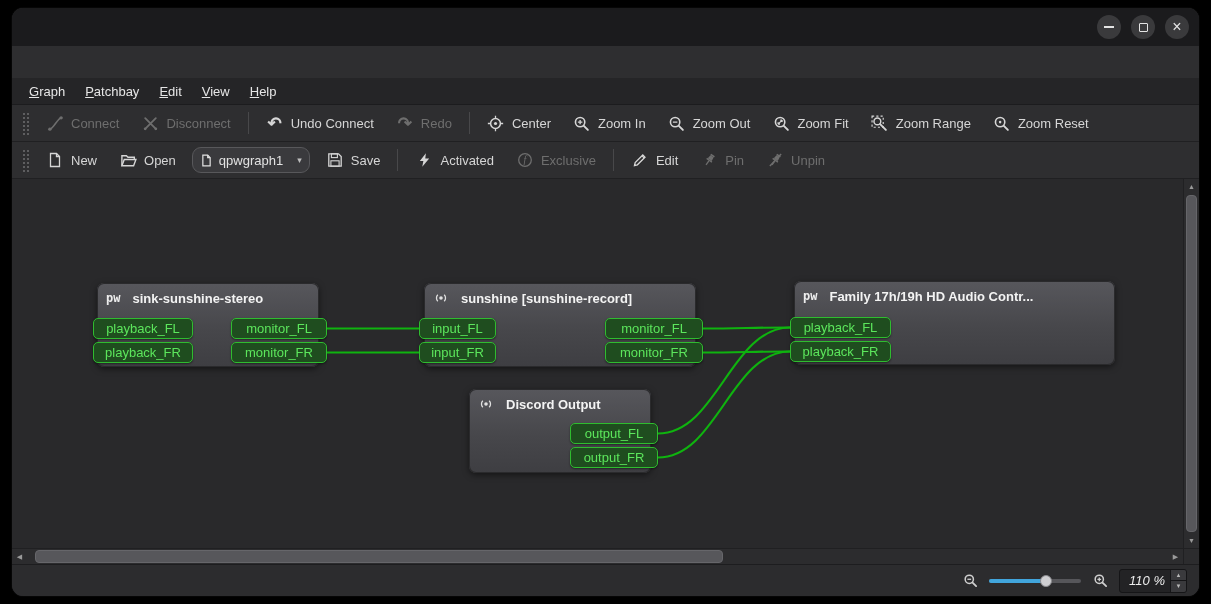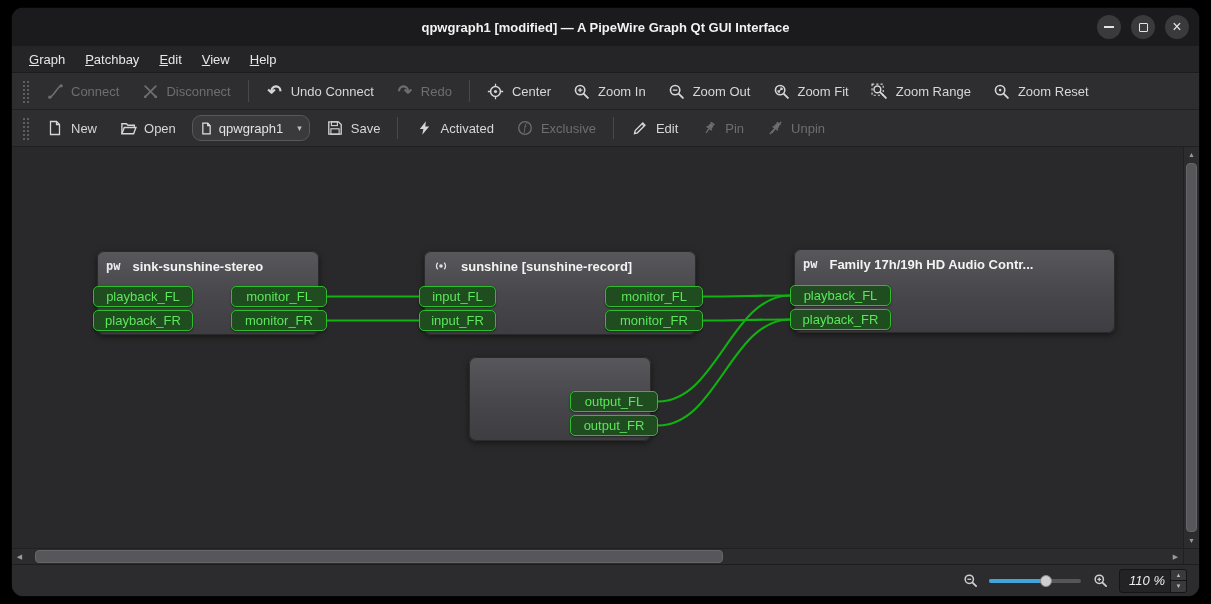--- a/index.html
+++ b/index.html
@@ -12,21 +12,21 @@
   
   .titlebar { height:38px; background:#1b1b1d; display:flex; align-items:center; justify-content:center; position:relative; flex:0 0 auto; }
   .title-text { color:#f2f2f2; font-size:13px; font-weight:bold; }
   .win-controls { position:absolute; right:10px; top:0; height:100%; display:flex; align-items:center; gap:10px; }
   .win-btn { width:24px; height:24px; border-radius:50%; background:#3a3a3c; display:flex; align-items:center; justify-content:center; color:#e4e4e4; }
   .glyph-min { width:10px; height:2px; background:#e4e4e4; display:block; }
   .glyph-max { width:9px; height:9px; border:1.5px solid #e4e4e4; display:block; border-radius:1px; }
   .glyph-close { font-size:16px; line-height:1; }
 
   
-  .menubar { height:27px; background:#252527; display:flex; align-items:center; padding:0 8px; gap:2px; border-bottom:1px solid #1c1c1e; flex:0 0 auto; }
+  .menubar { height:27px; background:#252527; display:flex; align-items:center; padding:0 8px; gap:2px; border-bottom:1px solid #1c1c1e; flex:0 0 auto;margin-top:32px; }
   .menu-item { display:inline-block; color:#e6e6e6; font-size:13px; padding:3px 9px; border-radius:4px; }
   .menu-item::first-letter { text-decoration:underline; }
 
   
   .toolbar { height:37px; background:#2e2e30; border-bottom:1px solid #202022; display:flex; align-items:center; padding:0 5px; gap:2px; flex:0 0 auto; }
   .tb-handle { width:9px; height:24px; margin:0 4px;
                background-image:radial-gradient(circle,#5e5e60 1px,transparent 1.2px);
                background-size:4px 4px; background-position:1px 1px; }
   .tb-btn { display:flex; align-items:center; gap:7px; padding:0 10px; height:29px; background:transparent; border:none; border-radius:4px;
             color:#d6d6d6; font-size:13px; font-family:inherit; white-space:nowrap; }
@@ -80,21 +80,20 @@
   .spin-arrows { width:16px; display:flex; flex-direction:column; border-left:1px solid #151517; }
   .spin-arrow { flex:1; display:flex; align-items:center; justify-content:center; font-size:6px; color:#b8b8b8; background:#3a3a3d; }
   .spin-arrow + .spin-arrow { border-top:1px solid #151517; }
 </style>
 </head>
 <body>
 
 <div class="window">
 
   <div class="titlebar">
-    <span class="title-text">qpwgraph1 [modified] — A PipeWire Graph Qt GUI Interface</span>
     <div class="win-controls">
       <div class="win-btn">
           <span class="glyph-min"></span>
         </div>
       <div class="win-btn">
           <span class="glyph-max"></span>
         </div>
       <div class="win-btn">
           <span class="glyph-close">×</span>
         </div>
@@ -357,20 +356,30 @@
       <div class="node" style="left:782px; top:102px; width:321px; height:84px;">
         <div class="node-header">
           <span class="pw-glyph">pw</span>
           <span class="node-title">Family 17h/19h HD Audio Contr...</span>
         </div>
         <div class="port" style="left:-4px; top:36px; width:101px;">playback_FL</div>
         <div class="port" style="left:-4px; top:60px; width:101px;">playback_FR</div>
       </div>
 
       <div class="node" style="left:457px; top:210px; width:182px; height:84px;">
+        <div class="node-header">
+          <span class="ticon" style="width:16px;height:16px;">
+            <svg width="16" height="16" viewBox="0 0 16 16">
+                <circle cx="8" cy="8" r="1.8" fill="#e0e0e0"></circle>
+                <path d="M4.8 4.8 a4.5 4.5 0 0 0 0 6.4" stroke="#e0e0e0" fill="none" stroke-width="1.3"></path>
+                <path d="M11.2 4.8 a4.5 4.5 0 0 1 0 6.4" stroke="#e0e0e0" fill="none" stroke-width="1.3"></path>
+              </svg>
+          </span>
+          <span class="node-title">Discord Output</span>
+        </div>
         <div class="port" style="left:101px; top:34px; width:88px;">output_FL</div>
         <div class="port" style="left:101px; top:58px; width:88px;">output_FR</div>
       </div>
 
       <svg class="edges">
         <path d="M315 149.5 C 353 149.5 369 149.5 407 149.5"></path>
         <path d="M315 173.5 C 353 173.5 369 173.5 407 173.5"></path>
         <path d="M691 149.5 C 727 149.5 742 148.5 778 148.5"></path>
         <path d="M691 173.5 C 727 173.5 742 172.5 778 172.5"></path>
         <path d="M646 254.5 C 705 254.5 719 148.5 778 148.5"></path>

